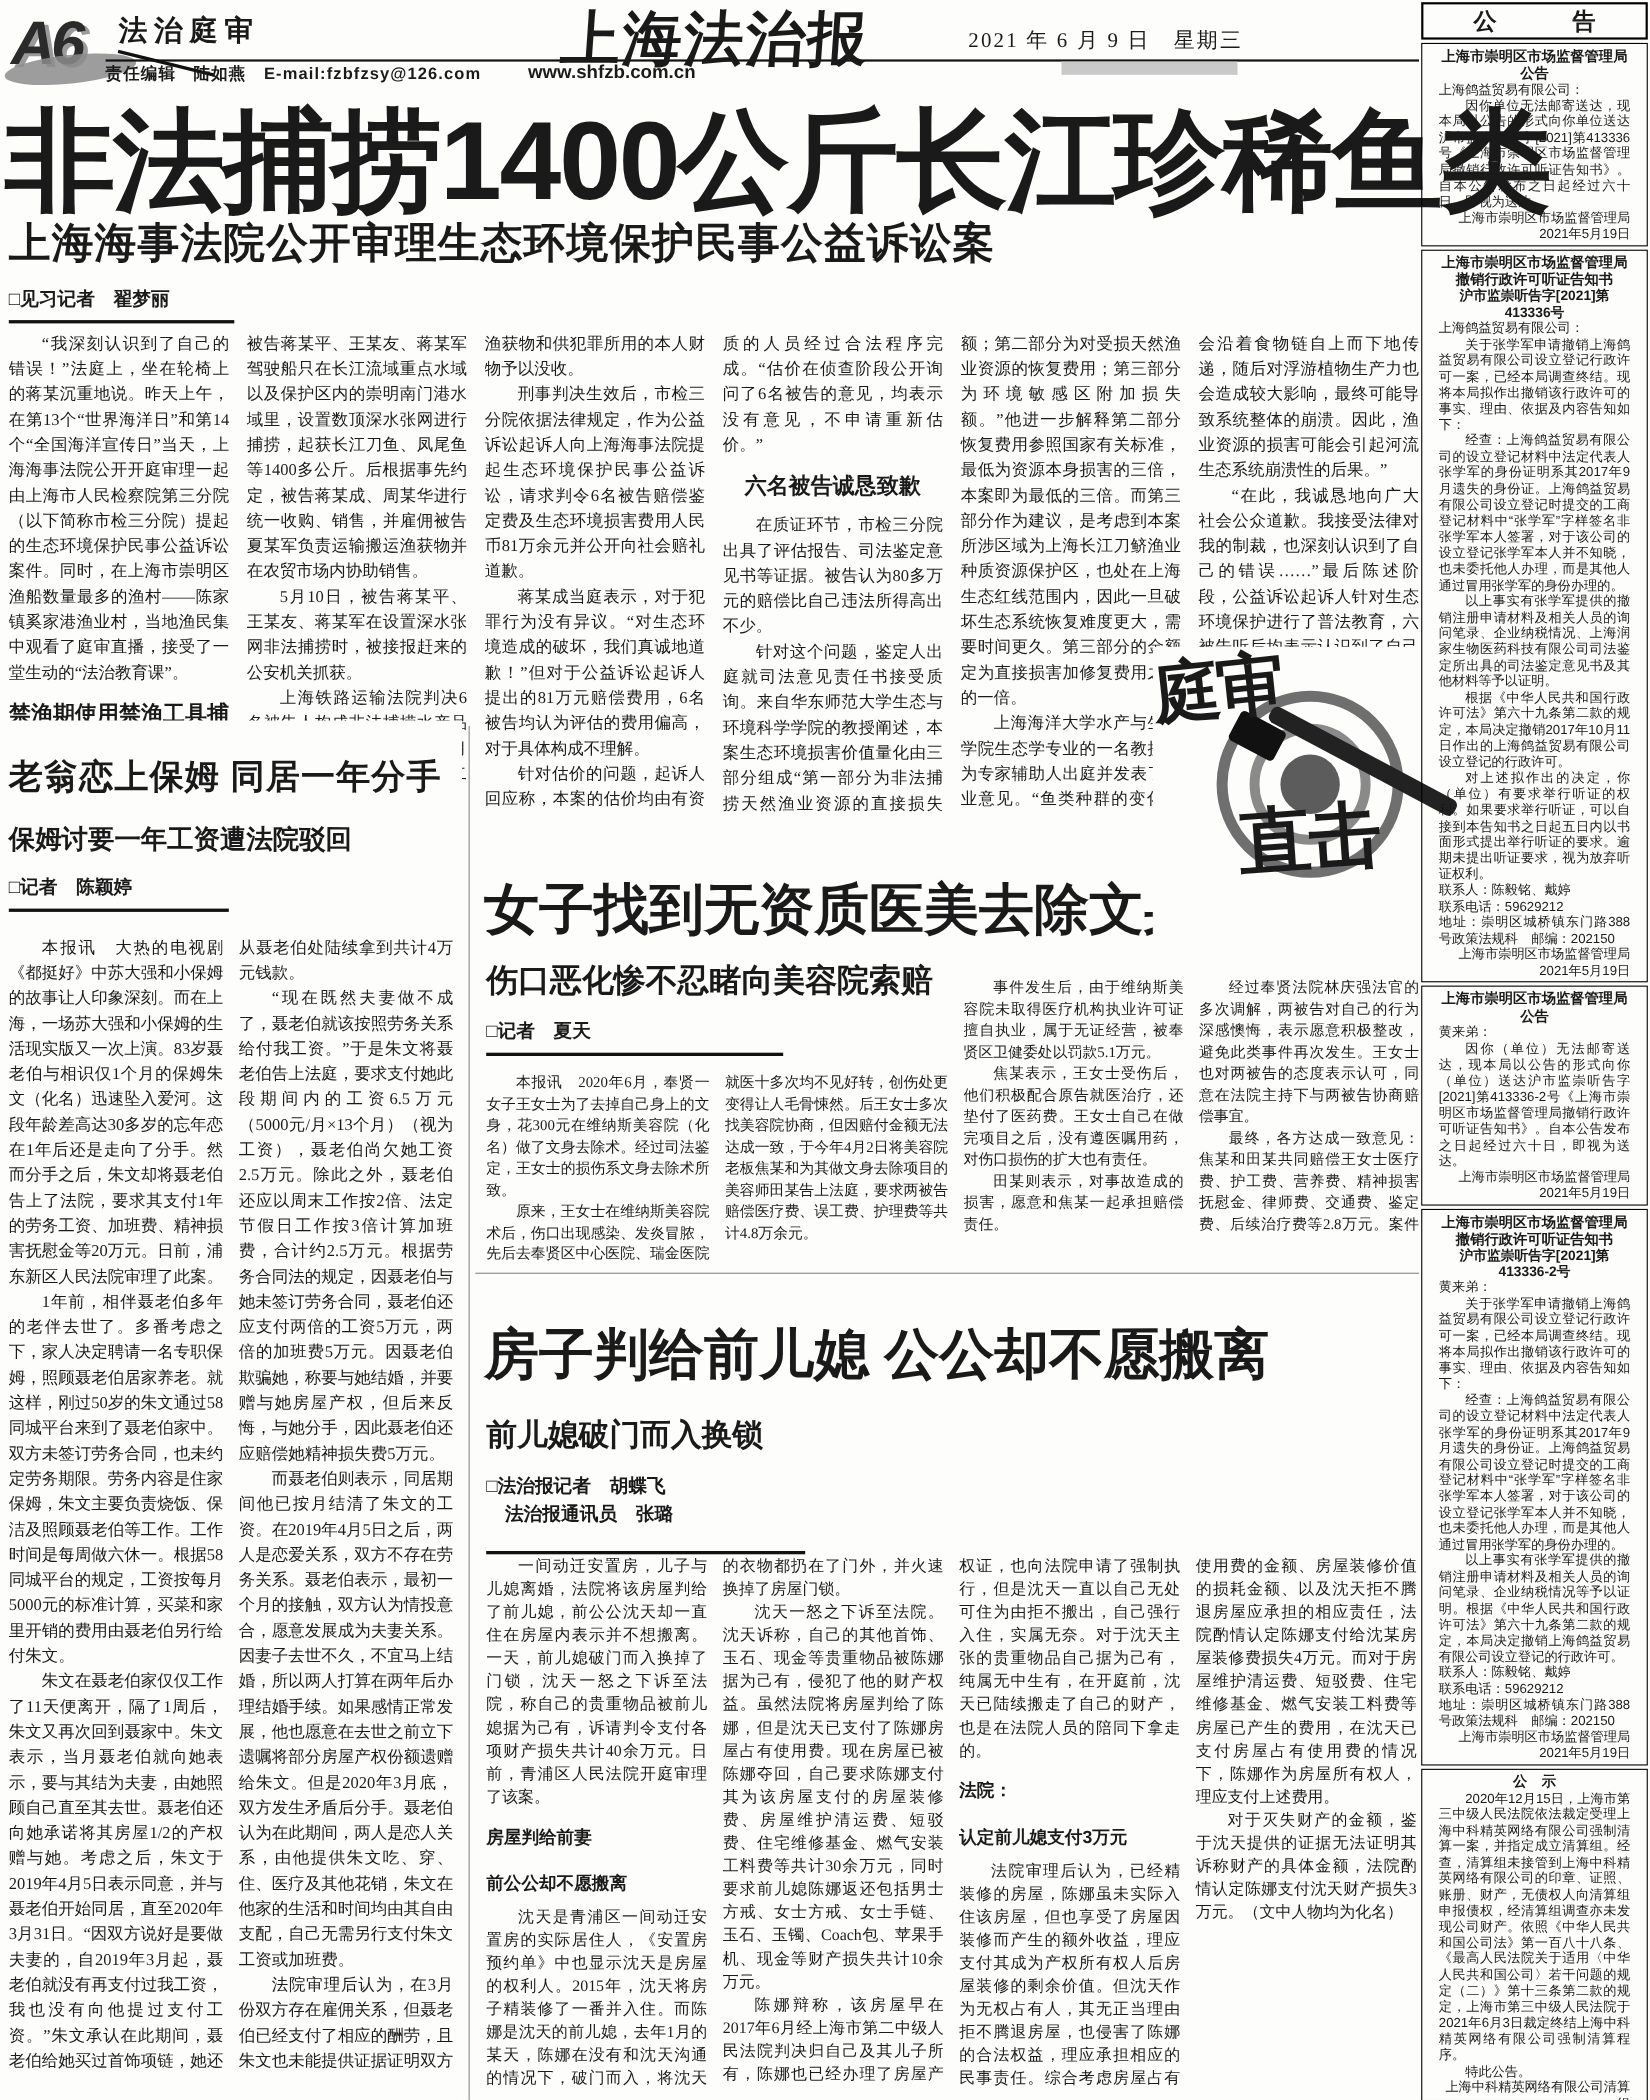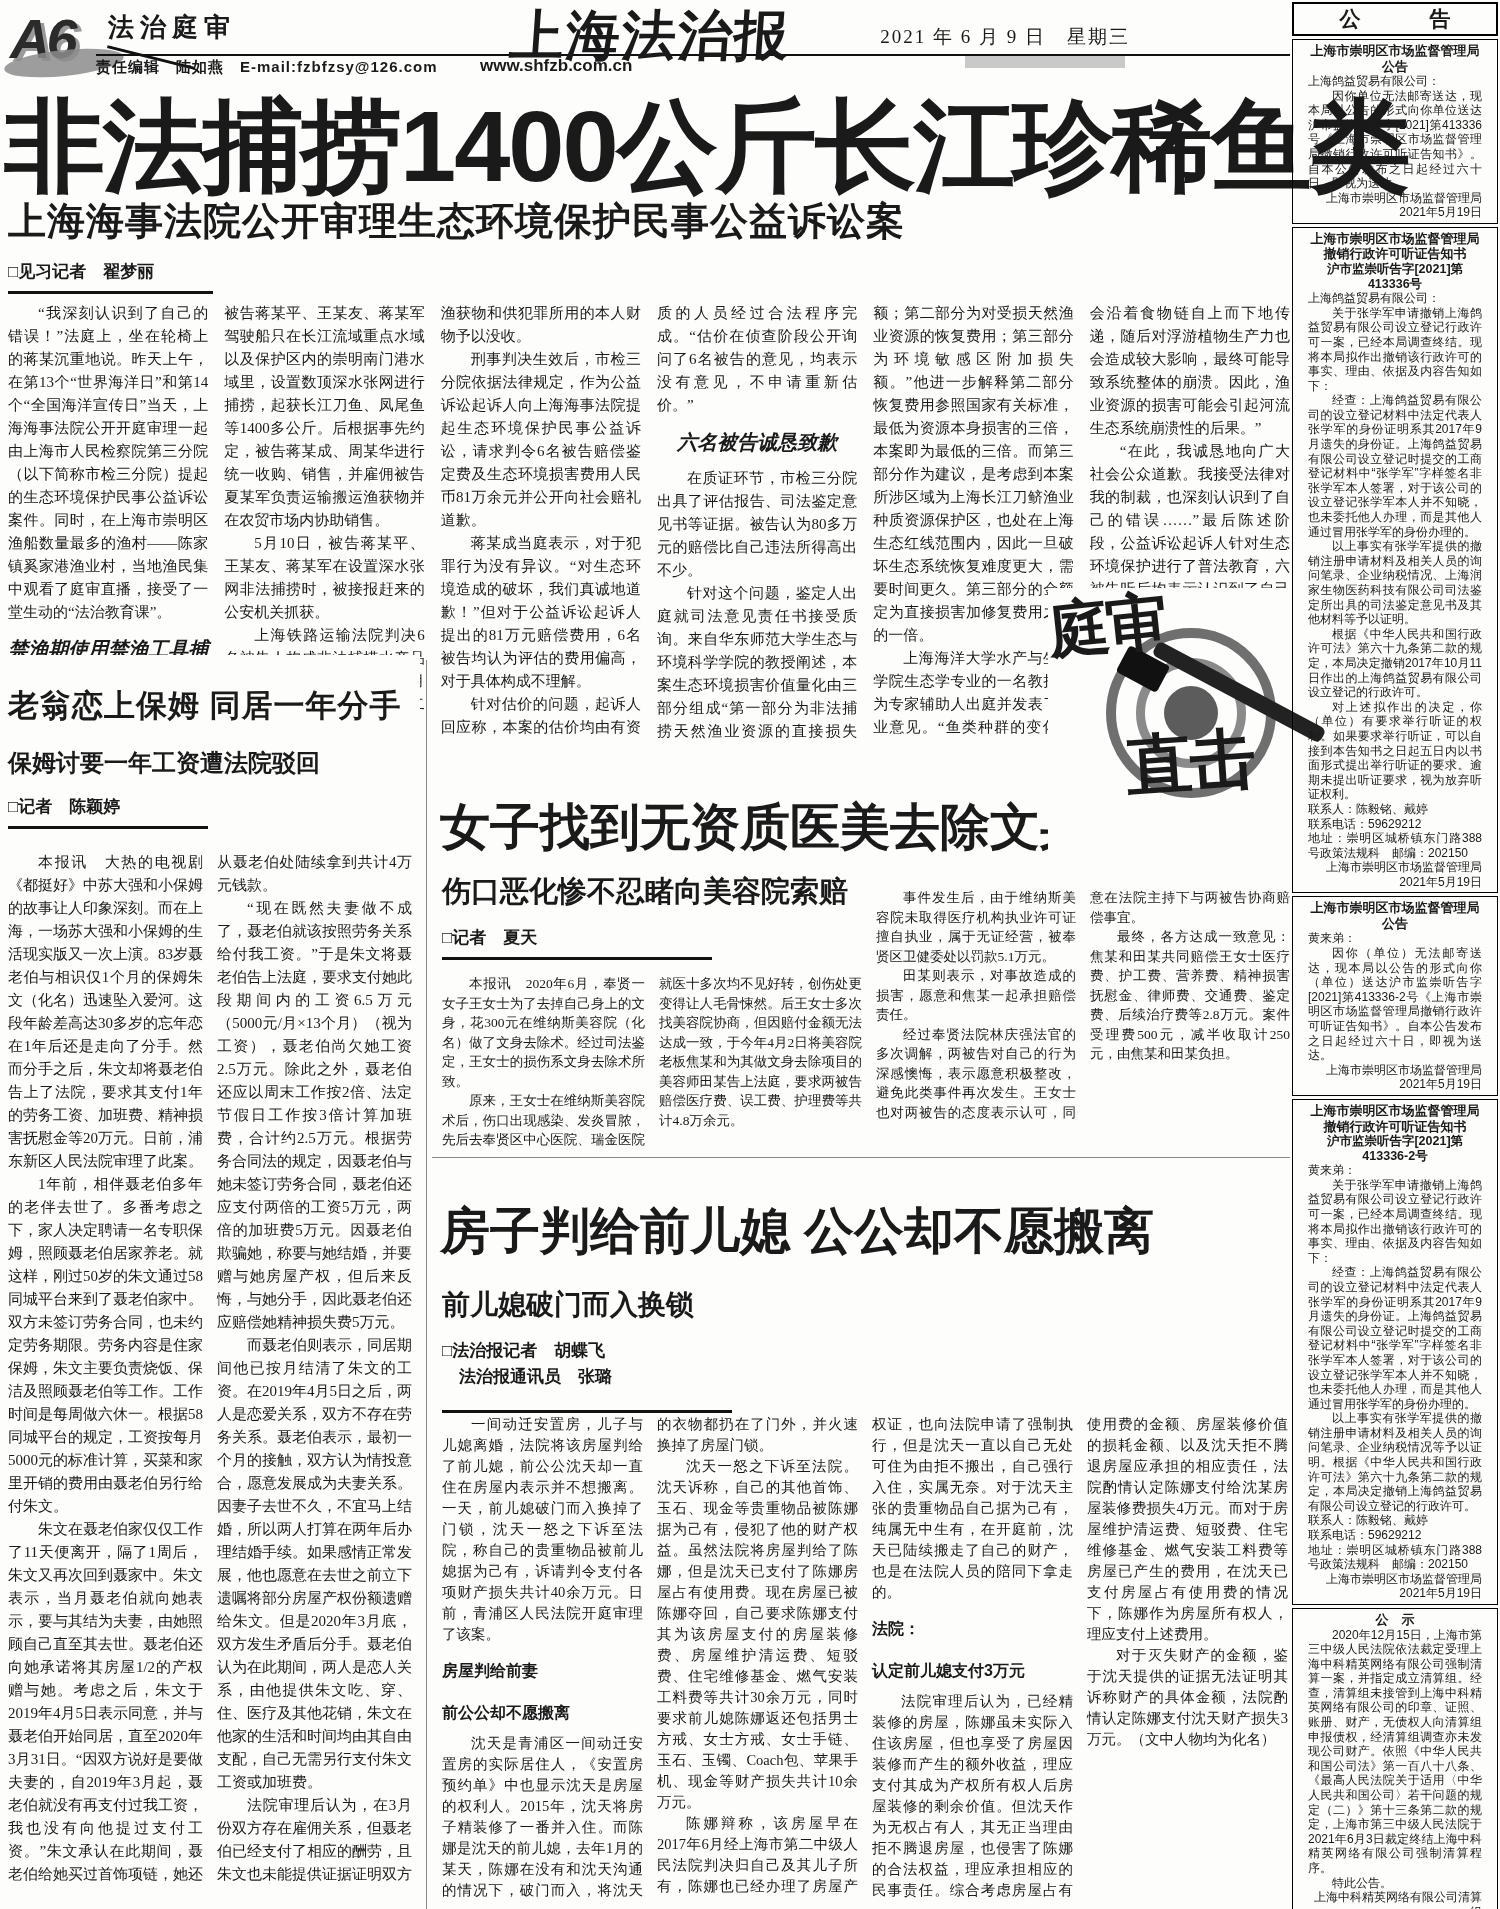--- a/index.html
+++ b/index.html
@@ -31,21 +31,21 @@
                    white-space:nowrap; }
   .sub-headline { left:8px; top:196px; font-size:38px; font-weight:800; letter-spacing:1px; }
   .byline { font-size:17px; font-weight:700; border-bottom:3px solid #111; padding-bottom:8px; }
   .main-byline { left:8px; top:260px; width:205px; }
   .main-body { left:8px; top:302px; width:1282px; height:452px;
                column-count:6; column-gap:16px; column-fill:auto;
                font-size:15px; line-height:23px; text-align:justify; overflow:hidden; }
   .blk { }
   .b-p { text-indent:2em; }
   .b-h { font-family:"Liberation Sans","DejaVu Sans",sans-serif; font-weight:800; font-size:20px;
-         line-height:30px; text-align:center; margin:10px 0; text-indent:0;font-style:italic; }
+         line-height:30px; text-align:center; margin:10px 0; text-indent:0; }
   .b-h2 { font-family:"Liberation Sans","DejaVu Sans",sans-serif; font-weight:800; font-size:16px;
           line-height:32px; margin:10px 0 4px; text-indent:0; }
 
   
   .stamp { left:1048px; top:588px; width:242px; height:298px; background:#fdfdfc; }
   .ring { position:absolute; border-radius:50%; border:10px solid #6f6f6f; }
   .r1 { left:58px; top:40px; width:170px; height:170px; }
   .r2 { left:88px; top:70px; width:110px; height:110px; border-width:9px; border-color:#8a8a8a; }
   .r3 { left:116px; top:98px; width:54px; height:54px; background:#5c5c5c; border:none; }
   .gavel { position:absolute; left:96px; top:96px; width:190px; height:16px; background:#222;
@@ -168,20 +168,21 @@
     <div class="abs art3-subhead sans">伤口恶化惨不忍睹向美容院索赔</div>
     <div class="abs byline art3-byline">□记者　夏天</div>
     <div class="abs art3-body-l">
 
     <div class="blk b-p">本报讯　2020年6月，奉贤一女子王女士为了去掉自己身上的文身，花300元在维纳斯美容院（化名）做了文身去除术。经过司法鉴定，王女士的损伤系文身去除术所致。</div>
         <div class="blk b-p">原来，王女士在维纳斯美容院术后，伤口出现感染、发炎冒脓，先后去奉贤区中心医院、瑞金医院就医十多次均不见好转，创伤处更变得让人毛骨悚然。后王女士多次找美容院协商，但因赔付金额无法达成一致，于今年4月2日将美容院老板焦某和为其做文身去除项目的美容师田某告上法庭，要求两被告赔偿医疗费、误工费、护理费等共计4.8万余元。</div>
       </div>
     <div class="abs art3-body-r">
 
     <div class="blk b-p">事件发生后，由于维纳斯美容院未取得医疗机构执业许可证擅自执业，属于无证经营，被奉贤区卫健委处以罚款5.1万元。</div>
+        <div class="blk b-p">焦某表示，王女士受伤后，他们积极配合原告就医治疗，还垫付了医药费。王女士自己在做完项目之后，没有遵医嘱用药，对伤口损伤的扩大也有责任。</div>
         <div class="blk b-p">田某则表示，对事故造成的损害，愿意和焦某一起承担赔偿责任。</div>
         <div class="blk b-p">经过奉贤法院林庆强法官的多次调解，两被告对自己的行为深感懊悔，表示愿意积极整改，避免此类事件再次发生。王女士也对两被告的态度表示认可，同意在法院主持下与两被告协商赔偿事宜。</div>
         <div class="blk b-p">最终，各方达成一致意见：焦某和田某共同赔偿王女士医疗费、护工费、营养费、精神损害抚慰金、律师费、交通费、鉴定费、后续治疗费等2.8万元。案件受理费500元，减半收取计250元，由焦某和田某负担。</div>
       </div>
   </div>
 
   <div class="abs art4">
     <div class="abs art4-headline sans">房子判给前儿媳  公公却不愿搬离</div>
     <div class="abs art4-subhead sans">前儿媳破门而入换锁</div>
     <div class="abs art4-byline">

